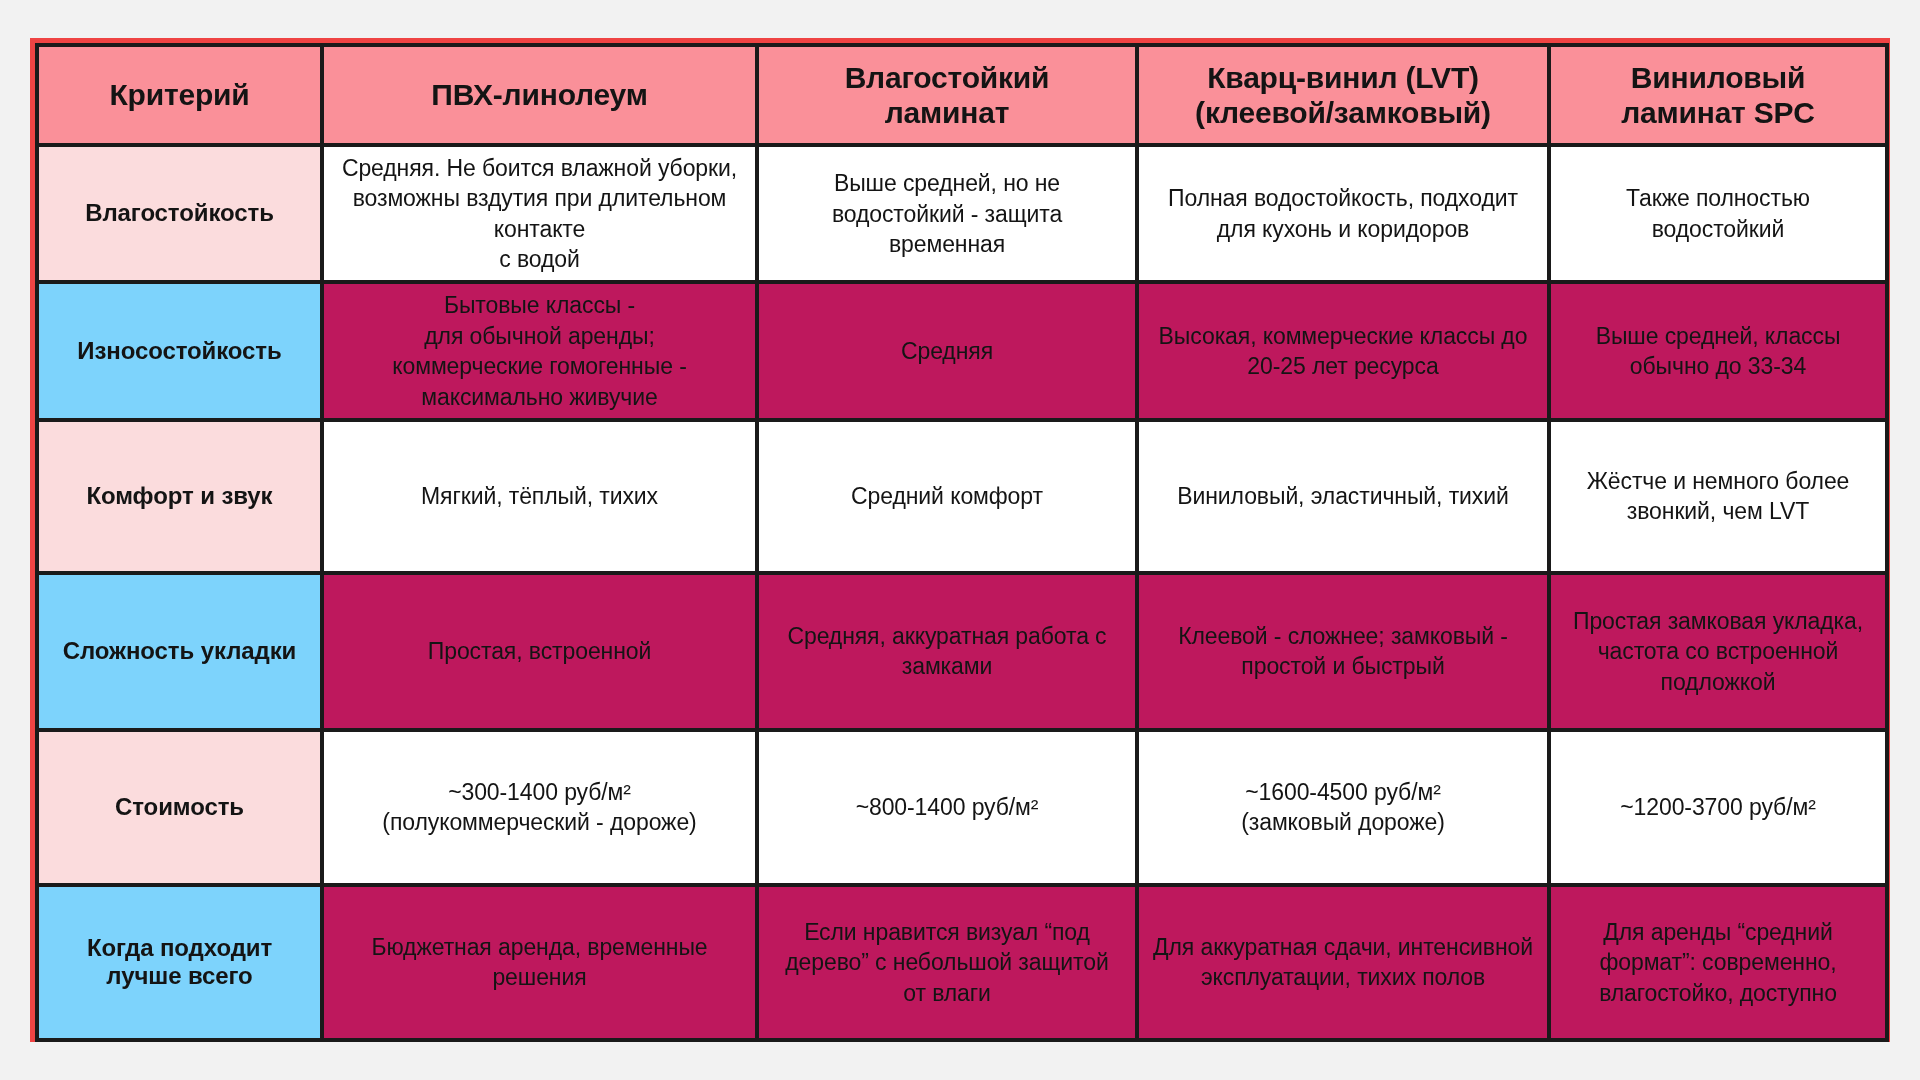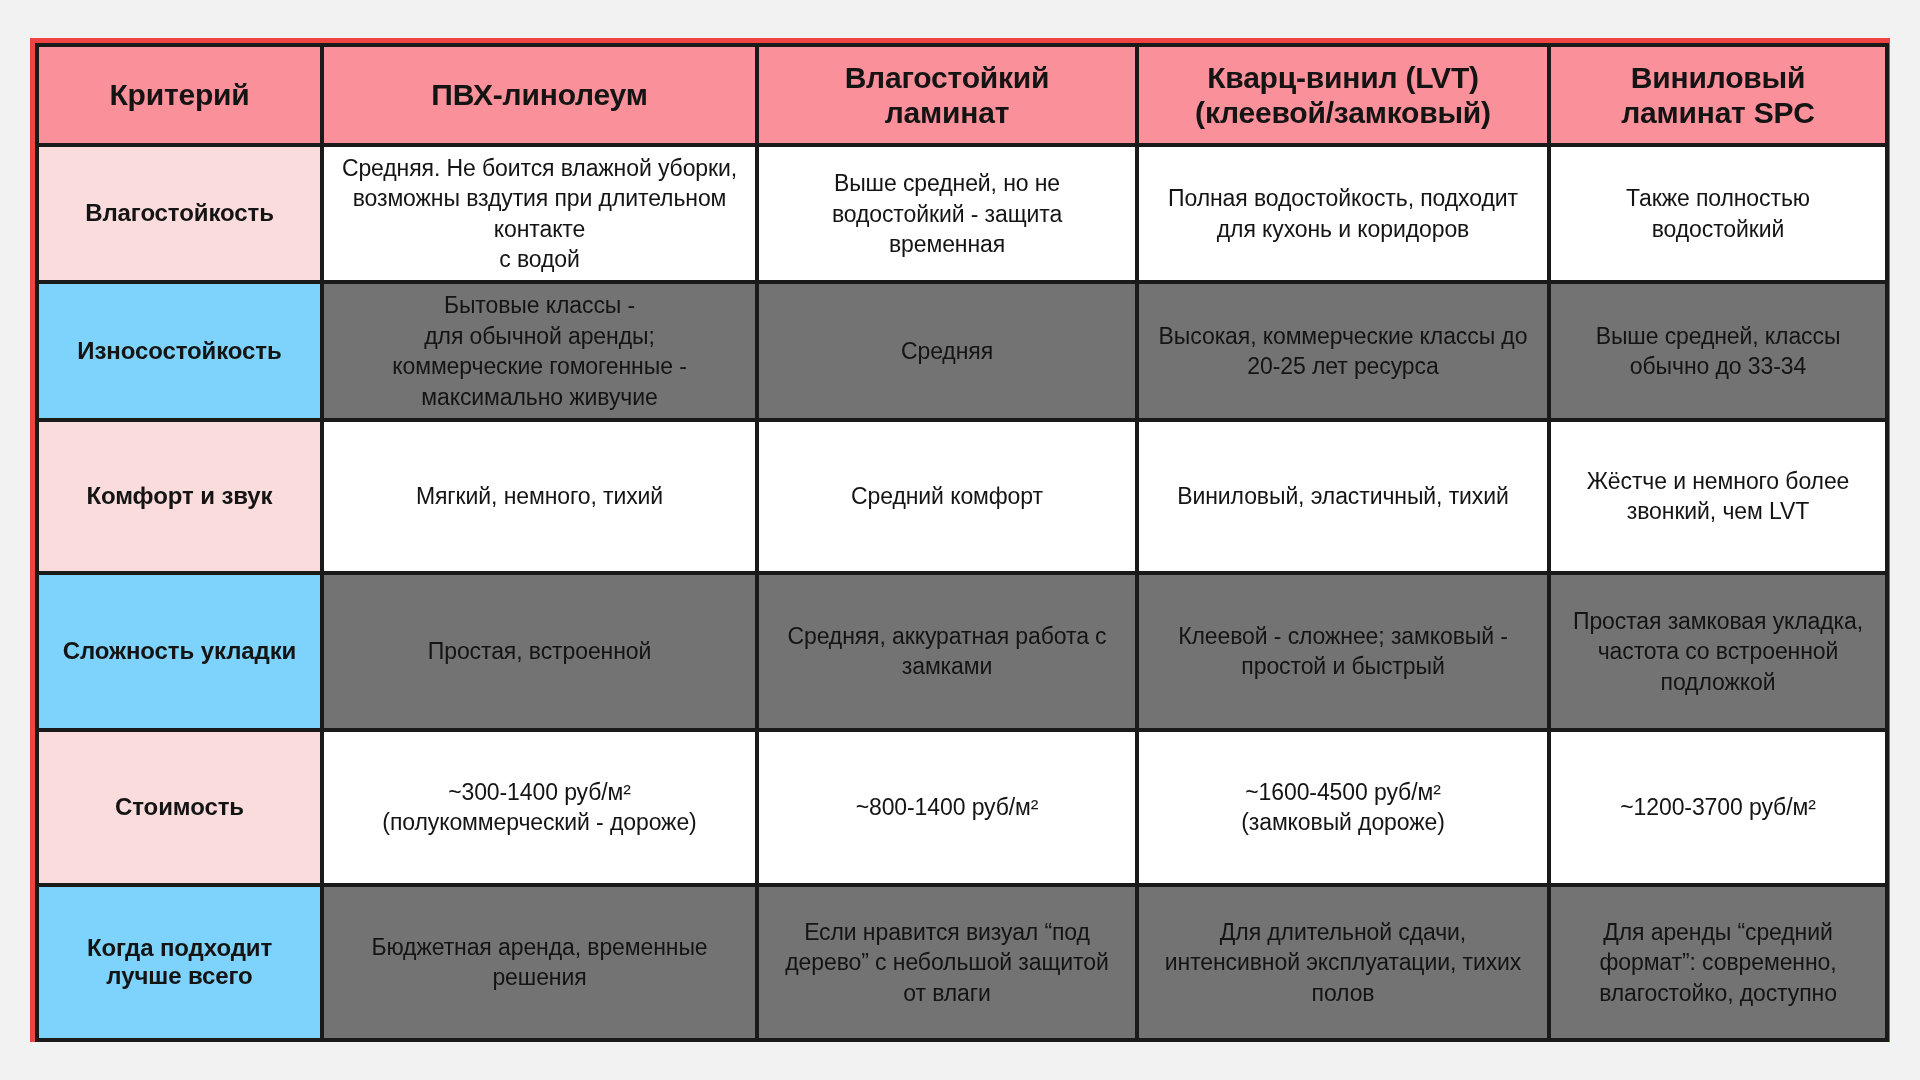--- a/index.html
+++ b/index.html
@@ -72,21 +72,21 @@
   tr.even td.criteria { background: #7dd3fc; }
 
   
   td.value {
     font-size: 23px;
     line-height: 1.32;
     font-weight: normal;
     letter-spacing: -0.1px;
   }
   tr.odd  td.value { background: #ffffff; }
-  tr.even td.value { background: #737373; }
+  tr.even td.value { background: #be185d; }
 
   tr.r1 { height: 126px; }
   tr.r2 { height: 128px; }
   tr.r3 { height: 153px; }
   tr.r4 { height: 157px; }
   tr.r5 { height: 155px; }
   tr.r6 { height: 155px; }
 </style>
 </head>
 <body>
@@ -126,21 +126,21 @@
         <td class="value" style="white-space: pre-line;">Бытовые классы -
 для обычной аренды;
 коммерческие гомогенные -
 максимально живучие</td>
         <td class="value">Средняя</td>
         <td class="value">Высокая, коммерческие классы до 20-25 лет ресурса</td>
         <td class="value">Выше средней, классы обычно до 33-34</td>
       </tr>
       <tr class="odd r3">
         <td class="criteria">Комфорт и звук</td>
-        <td class="value">Мягкий, немного, тихий</td>
+        <td class="value">Мягкий, тёплый, тихих</td>
         <td class="value">Средний комфорт</td>
         <td class="value">Виниловый, эластичный, тихий</td>
         <td class="value">Жёстче и немного более звонкий, чем LVT</td>
       </tr>
       <tr class="even r4">
         <td class="criteria">Сложность укладки</td>
         <td class="value">Простая, встроенной</td>
         <td class="value">Средняя, аккуратная работа с замками</td>
         <td class="value">Клеевой - сложнее; замковый - простой и быстрый</td>
         <td class="value">Простая замковая укладка, частота со встроенной подложкой</td>
@@ -152,18 +152,18 @@
         <td class="value">~800-1400 руб/м²</td>
         <td class="value" style="white-space: pre-line;">~1600-4500 руб/м²
 (замковый дороже)</td>
         <td class="value">~1200-3700 руб/м²</td>
       </tr>
       <tr class="even r6">
         <td class="criteria" style="white-space: pre-line;">Когда подходит
 лучше всего</td>
         <td class="value">Бюджетная аренда, временные решения</td>
         <td class="value">Если нравится визуал “под дерево” с небольшой защитой от влаги</td>
-        <td class="value">Для длительной сдачи, интенсивной эксплуатации, тихих полов</td>
+        <td class="value">Для аккуратная сдачи, интенсивной эксплуатации, тихих полов</td>
         <td class="value">Для аренды “средний формат”: современно, влагостойко, доступно</td>
       </tr>
     </tbody>
   </table>
 </div>
 
 </body></html>

